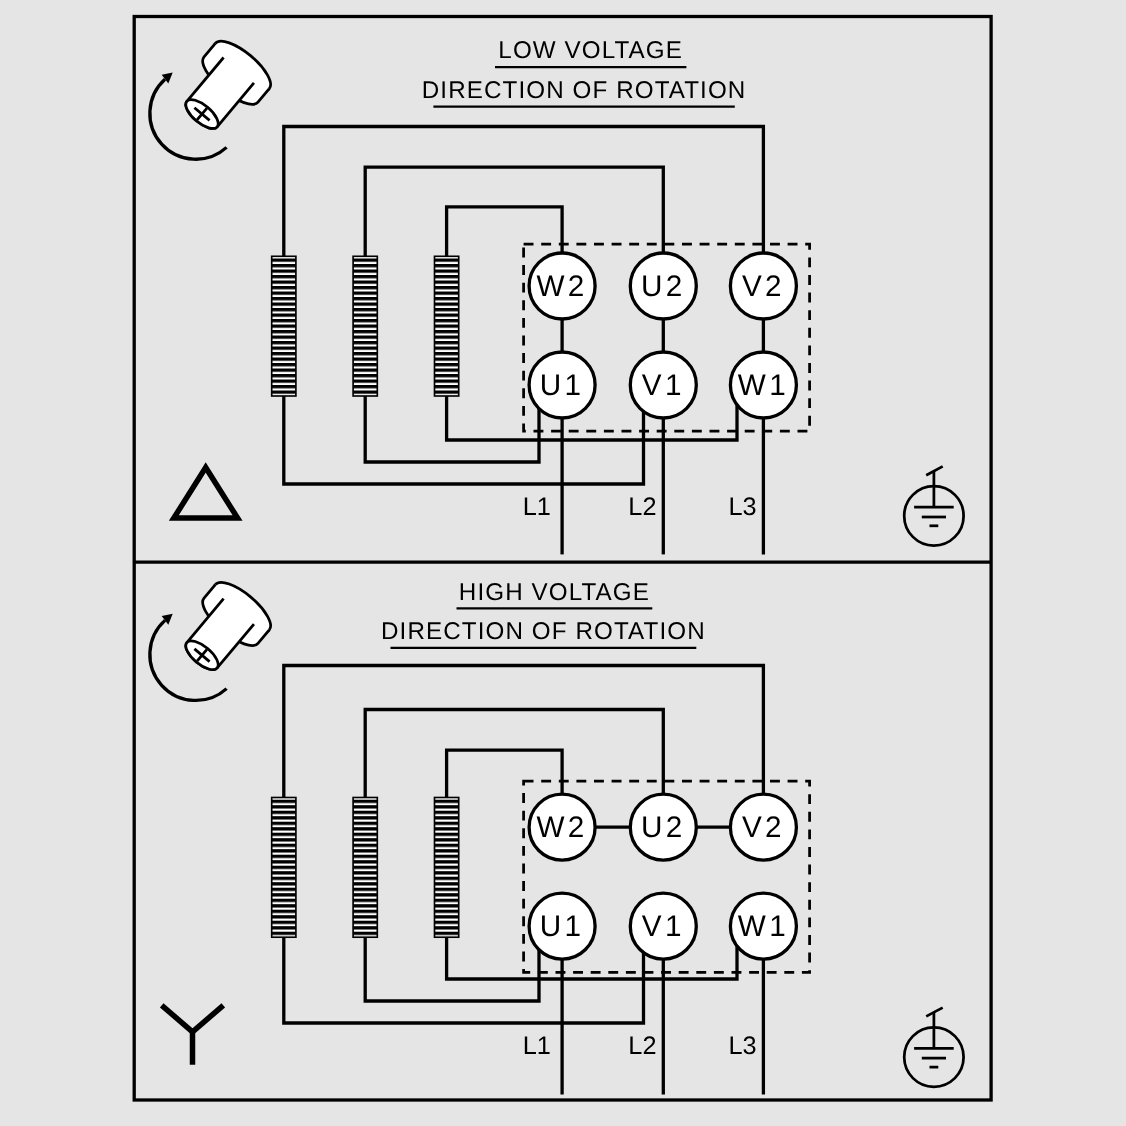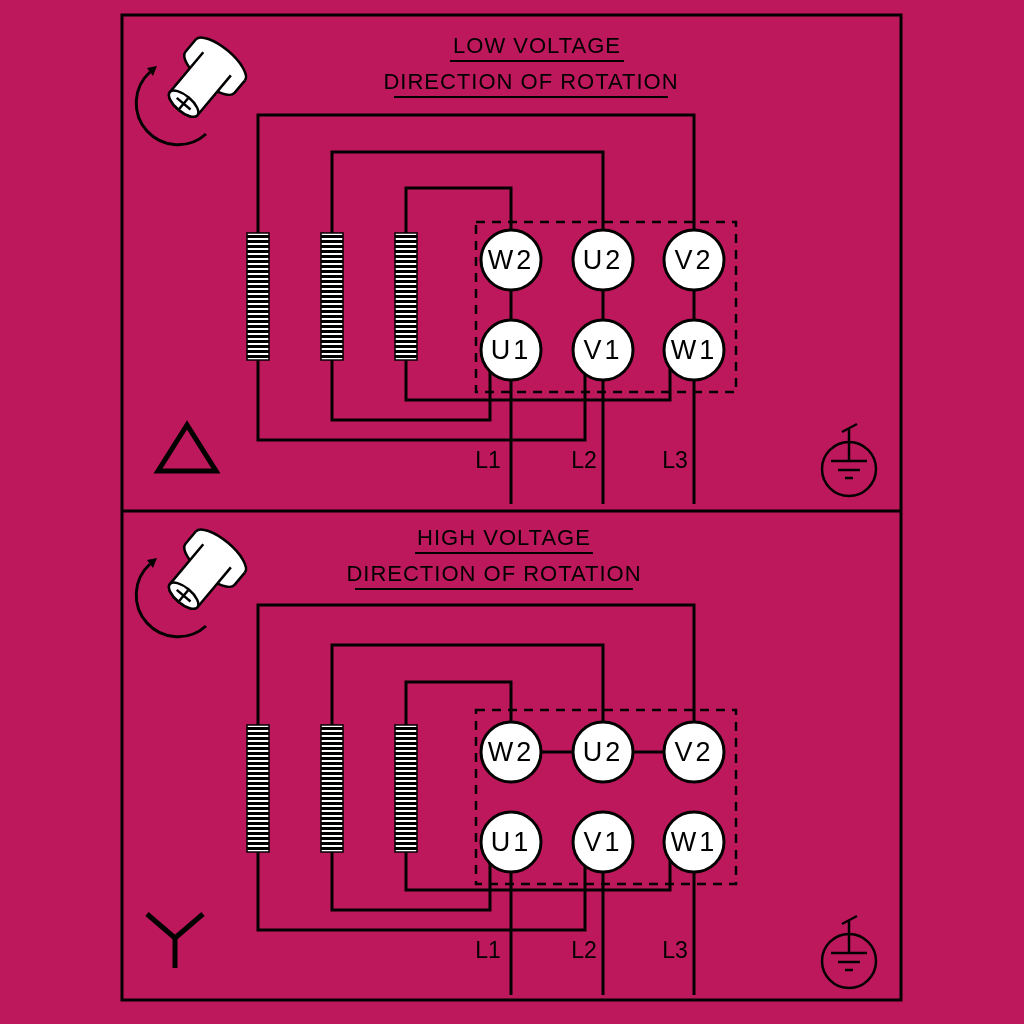--- a/index.html
+++ b/index.html
@@ -7,21 +7,21 @@
     padding: 0;
     background: #ffffff;
     width: 1024px;
     height: 1024px;
     font-family: "Liberation Sans", sans-serif;
   }
   .stage {
     position: relative;
     width: 1024px;
     height: 1024px;
-    background: #be185d;
+    background: #e5e5e5;
   }
   svg text {
     fill: #000000;
     font-family: "Liberation Sans", sans-serif;
   }
   .title-text {
     font-size: 22px;
     letter-spacing: 1px;
   }
   .terminal-label {

